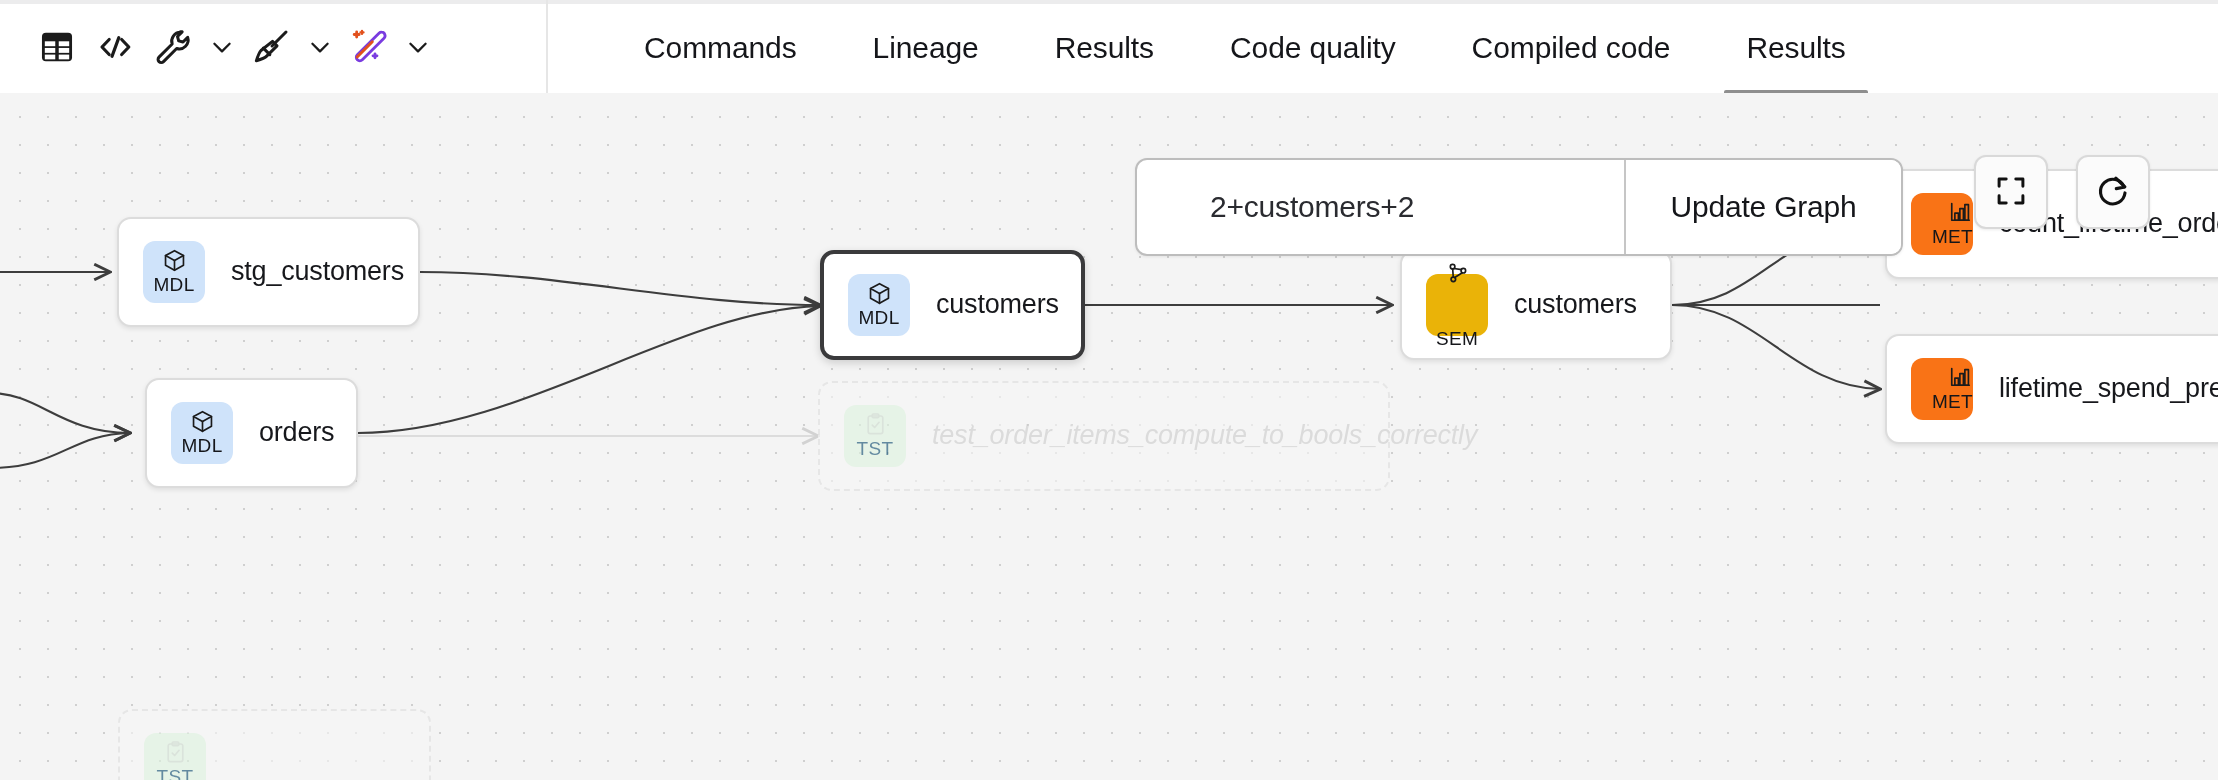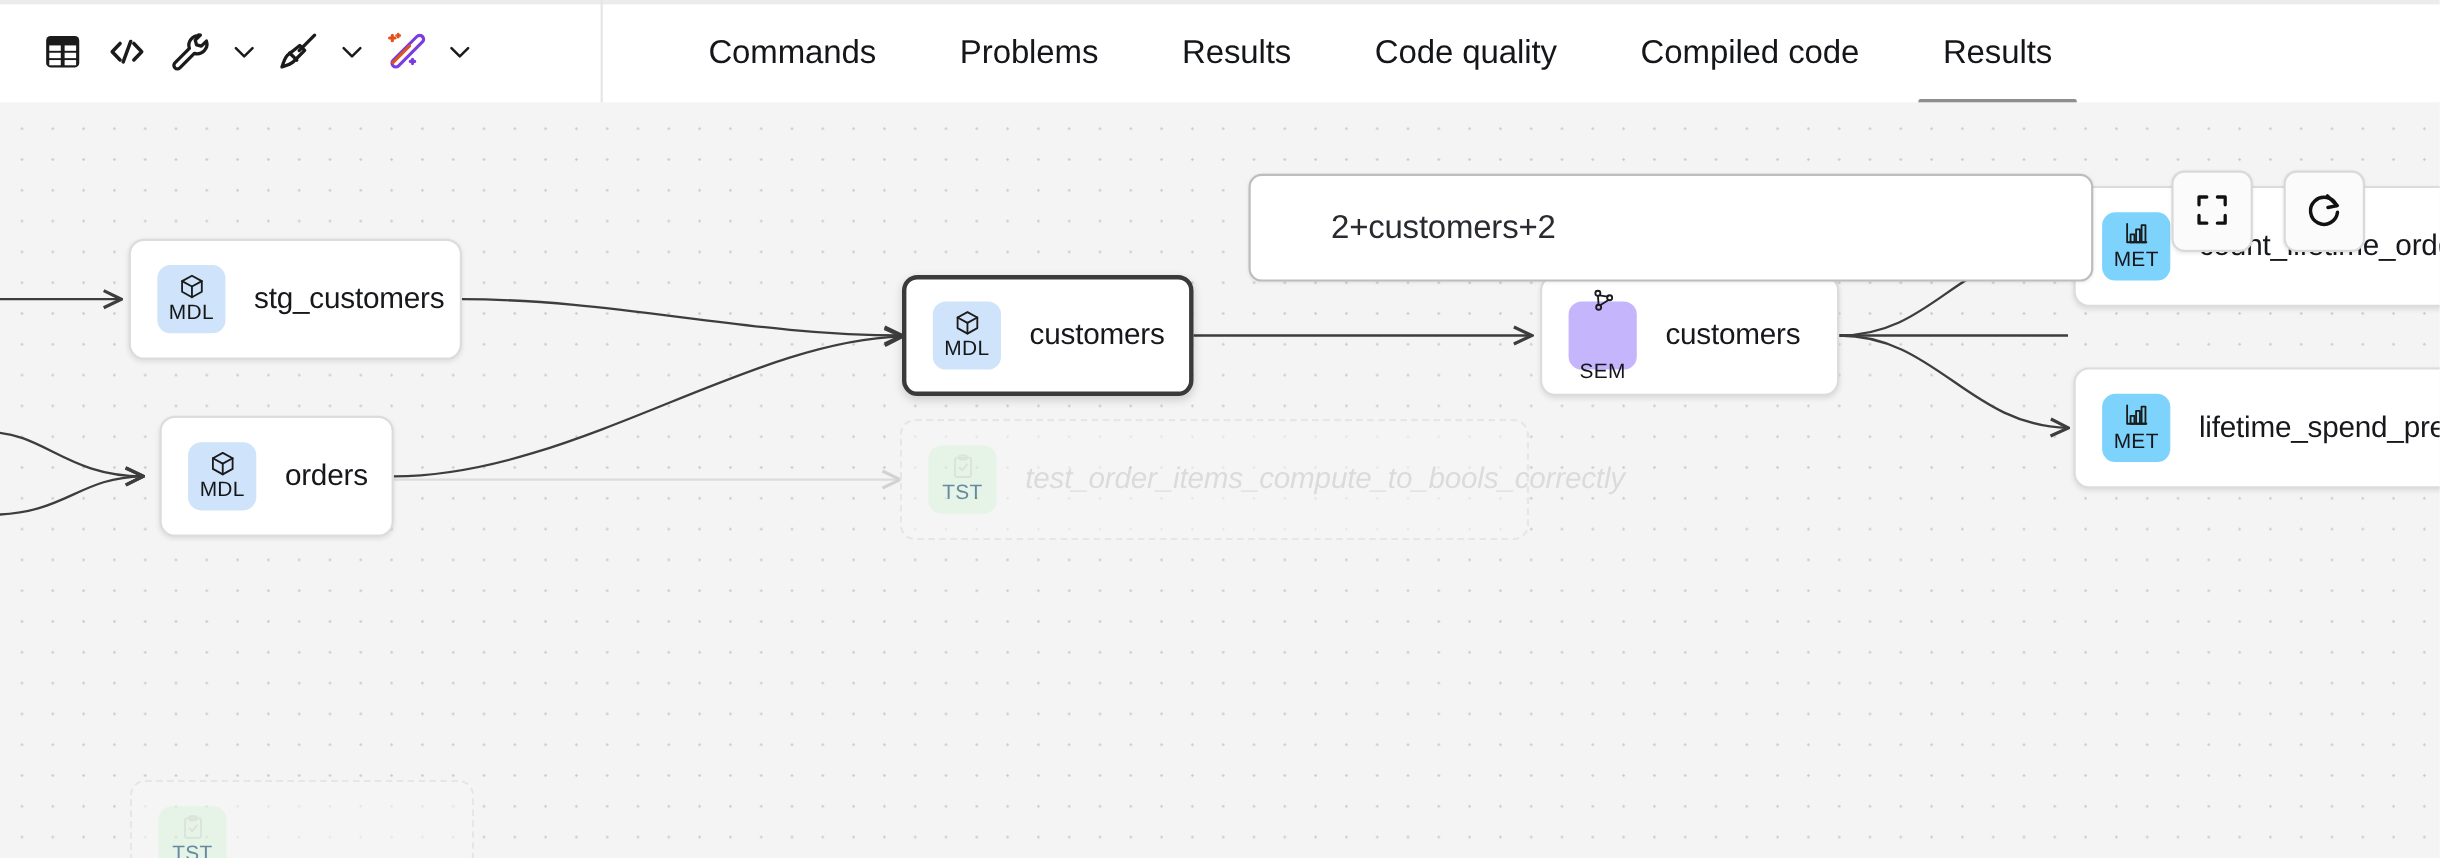--- a/index.html
+++ b/index.html
@@ -167,22 +167,22 @@
   }
   .badge .glyph { line-height: 0; }
   .badge .code {
     font-size: 19px;
     font-weight: 400;
     letter-spacing: 0.3px;
     color: #15161a;
     font-family: "Liberation Sans", sans-serif;
   }
   .badge.mdl { background: #cfe3fa; }
-  .badge.sem { background: #c4b5fd; gap: 42px; }
-  .badge.met { background: #7dd3fc; }
+  .badge.sem { background: #eab308; gap: 42px; }
+  .badge.met { background: #f97316; align-items: flex-end; }
   .badge.tst { background: #dff3e0; }
 
   .node-label {
     font-size: 27px;
     color: #17181c;
     letter-spacing: -0.2px;
     white-space: nowrap;
     line-height: 1.25;
   }
   .node.dimmed .node-label { color: #cdcdcd; white-space: normal; }
@@ -334,21 +334,21 @@
             <svg width="26" height="26" viewBox="0 0 24 24" fill="none" stroke="#1b1b1b" stroke-width="2.1" stroke-linecap="round" stroke-linejoin="round">
               <polyline points="5,9 12,16 19,9"></polyline>
             </svg>
           </span>
         </button>
       </div>
     </div>
 
     <div id="tabs">
       <div class="tab">Commands</div>
-      <div class="tab">Problems</div>
+      <div class="tab">Lineage</div>
       <div class="tab">Results</div>
       <div class="tab">Code quality</div>
       <div class="tab">Compiled code</div>
       <div class="tab active">Results</div>
     </div>
   </div>
 
   <div id="canvas">
 
     <svg id="edges-svg">
@@ -500,20 +500,21 @@
         </span>
         <span class="code">TST</span>
       </div>
       <span class="node-label"></span>
     </div>
 
   </div>
 
   <div id="search-bar">
     <input id="search-input" type="text" value="2+customers+2" placeholder="" style="">
+    <button id="update-graph-btn">Update Graph</button>
   </div>
 
   <div id="canvas-controls">
     <button class="ctrl-btn" title="Fit view">
       <span>
         <svg width="34" height="34" viewBox="0 0 24 24" fill="none" stroke="#111111" stroke-width="2.1" stroke-linecap="round" stroke-linejoin="round">
           <polyline points="3.6,8.6 3.6,3.6 8.6,3.6"></polyline>
           <polyline points="15.4,3.6 20.4,3.6 20.4,8.6"></polyline>
           <polyline points="20.4,15.4 20.4,20.4 15.4,20.4"></polyline>
           <polyline points="8.6,20.4 3.6,20.4 3.6,15.4"></polyline>

